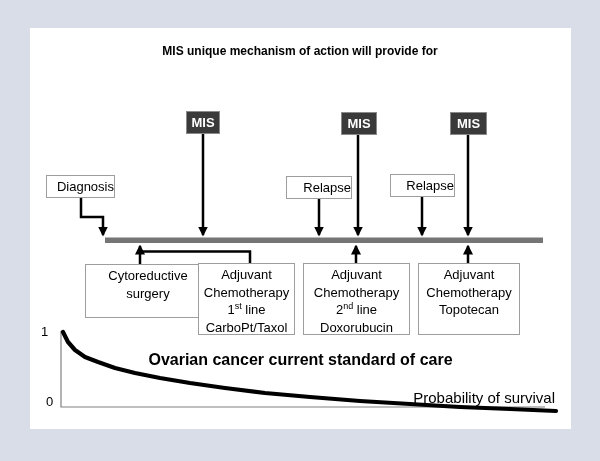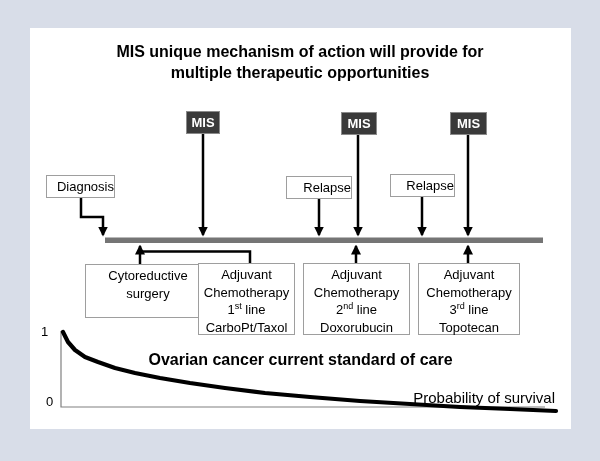--- a/index.html
+++ b/index.html
@@ -1,20 +1,20 @@
 <!DOCTYPE html>
 <html><head>
 <meta charset="utf-8">
 <style>
   html,body{margin:0;padding:0;}
   .stage{position:relative;width:600px;height:461px;overflow:hidden;
          font-family:"Liberation Sans",sans-serif;color:#000;}
   .panel{position:absolute;left:30px;top:28px;width:541px;height:401px;background:#ffffff;}
   .title{position:absolute;left:60px;top:41px;width:480px;text-align:center;
-         font-size:16px;font-weight:bold;line-height:21px;}
+         font-size:12px;font-weight:bold;line-height:21px;}
   .labelbox{position:absolute;background:#fff;border:1px solid #9e9e9e;box-sizing:border-box;
             font-size:13px;display:flex;align-items:center;justify-content:flex-end;}
   .mis{position:absolute;box-sizing:border-box;border:1px solid #8a8a8a;font-size:13px;
        display:flex;align-items:center;justify-content:center;font-weight:bold;}
   .tbox{position:absolute;background:#fff;border:1px solid #9e9e9e;box-sizing:border-box;
         font-size:13px;line-height:17.5px;text-align:center;padding-top:2px;}
   .tbox sup{font-size:9px;line-height:0;}
   .overlay{position:absolute;left:0;top:0;width:600px;height:461px;pointer-events:none;}
   .ytick{position:absolute;font-size:13px;}
   .curve-caption{position:absolute;left:30px;top:351px;width:541px;text-align:center;
@@ -23,21 +23,20 @@
 </style>
 </head>
 <body>
 
 <div class="stage" style="background-color: rgb(216, 221, 232);">
 
   <div class="panel"></div>
 
   <div class="title">
     <div>MIS unique mechanism of action will provide for</div>
-    <div>multiple therapeutic opportunities</div>
   </div>
 
   <svg class="overlay" viewBox="0 0 600 461">
     <defs>
       <marker id="ah" viewBox="0 0 10 10" refX="8.5" refY="5" markerWidth="4" markerHeight="4" orient="auto-start-reverse">
         <path d="M0,0 L10,5 L0,10 z" fill="#000"></path>
       </marker>
     </defs>
 
     <rect x="105" y="237.5" width="438" height="5.5" style="fill: rgb(117, 117, 117);"></rect>
@@ -93,21 +92,20 @@
   <div class="tbox" style="left:303px;top:263px;width:107px;height:72px;">
     <div>Adjuvant</div>
     <div>Chemotherapy</div>
     <div><span>2</span><sup>nd</sup><span> line</span></div>
     <div>Doxorubucin</div>
   </div>
 
   <div class="tbox" style="left:418px;top:263px;width:102px;height:72px;">
     <div>Adjuvant</div>
     <div>Chemotherapy</div>
-    <div><span>3</span><sup>rd</sup><span> line</span></div>
     <div>Topotecan</div>
   </div>
 
   <div class="ytick" style="left:41px;top:324px;">1</div>
   <div class="ytick" style="left:46px;top:394px;">0</div>
   <div class="curve-caption">Ovarian cancer current standard of care</div>
   <div class="prob-label">Probability of survival</div>
 
 </div>
 

